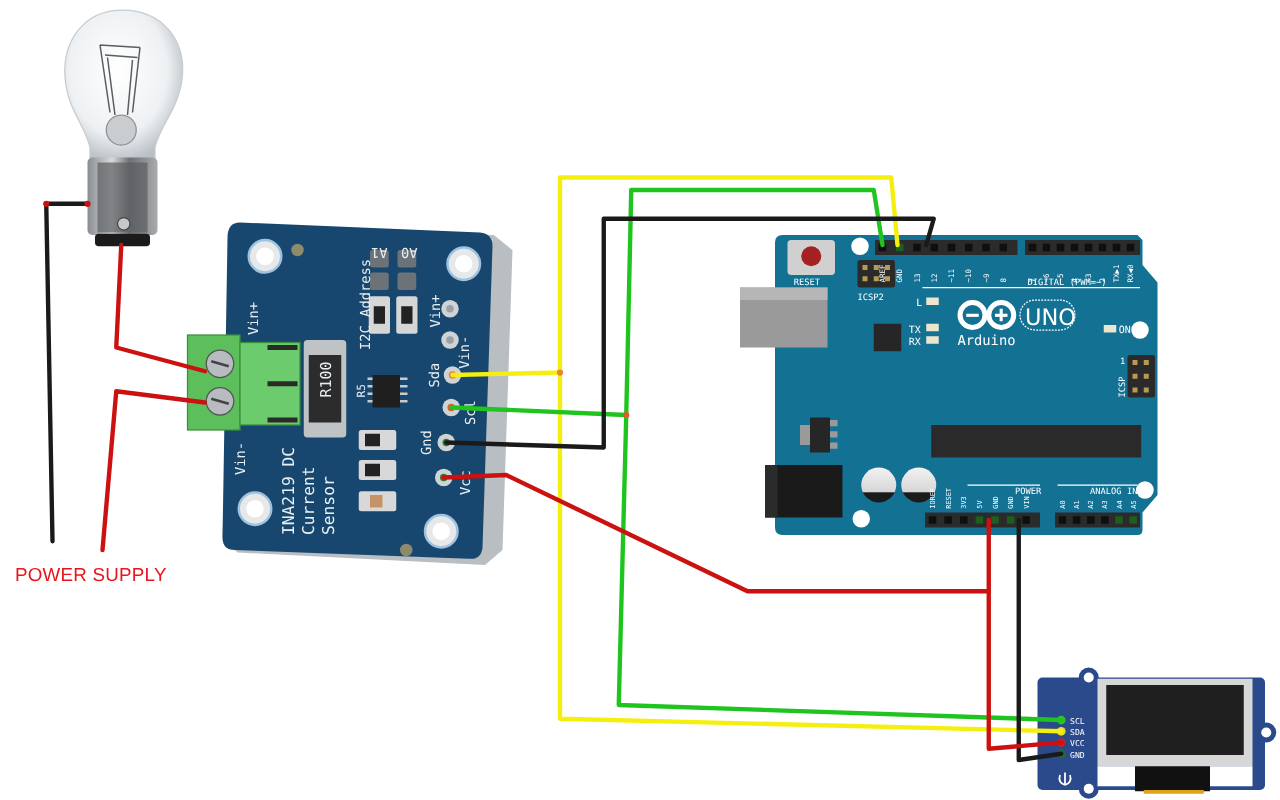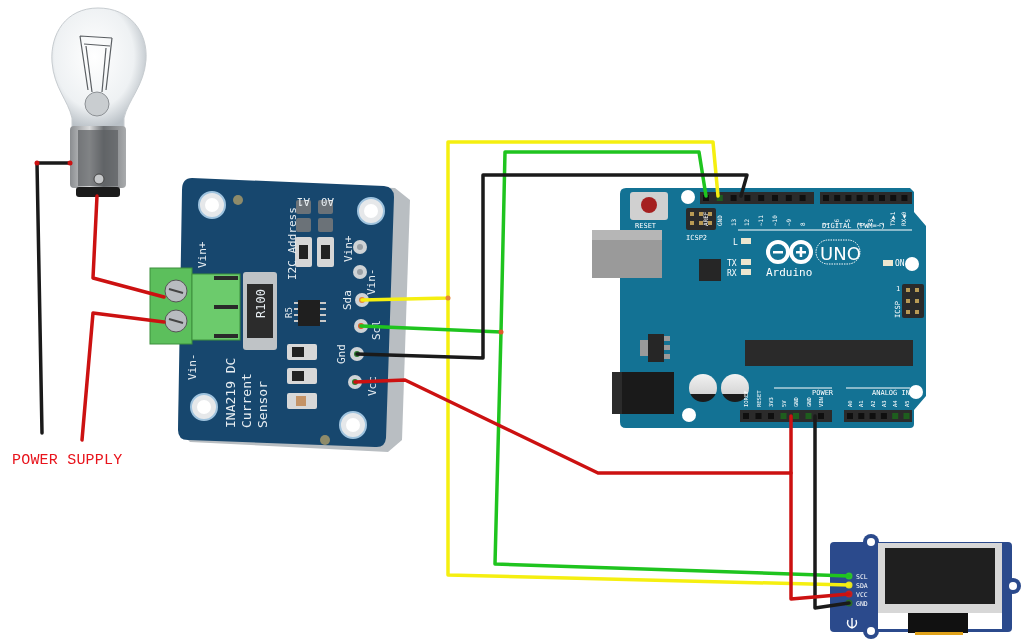--- a/index.html
+++ b/index.html
@@ -1,20 +1,20 @@
 <!DOCTYPE html>
 <html><head>
 <meta charset="utf-8">
 <style>
   html,body{margin:0;padding:0;background:#fff;}
   body{width:1024px;height:640px;position:relative;overflow:hidden;font-family:"DejaVu Sans",sans-serif;}
   svg{position:absolute;left:0;top:0;}
   .pcbtxt{font-family:"DejaVu Sans Mono",monospace;fill:#e8eef2;}
   .ardtxt{font-family:"DejaVu Sans Mono",monospace;fill:#ffffff;}
-  .label-ps{position:absolute;left:12px;top:452px;color:#e8141c;font-family:Liberation Mono, monospace;font-size:15px;letter-spacing:0.2px;}
+  .label-ps{position:absolute;left:12px;top:452px;color:#e8141c;font-family:Liberation Sans, sans-serif;font-size:15px;letter-spacing:0.2px;}
 </style>
 </head>
 <body>
 
 <svg width="1024" height="640" viewBox="0 0 1024 640">
   <defs>
     <radialGradient id="glass" cx="0.45" cy="0.4" r="0.6">
       <stop offset="0" stop-color="#ffffff"></stop>
       <stop offset="0.7" stop-color="#eef1f3"></stop>
       <stop offset="1" stop-color="#b9c0c6"></stop>

